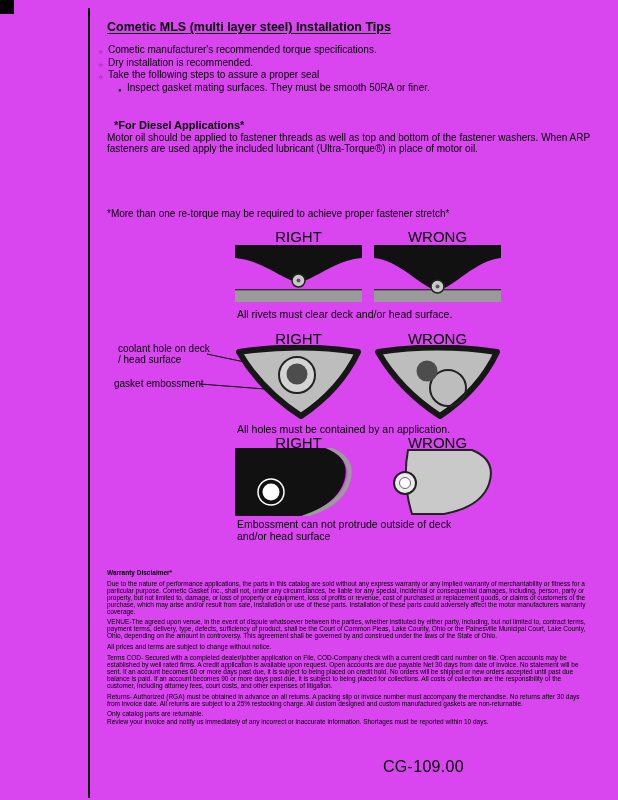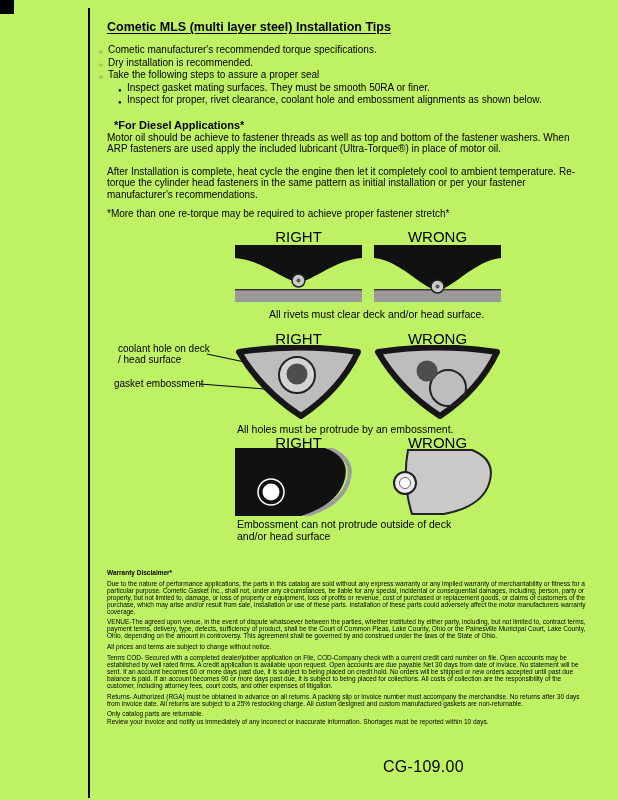--- a/index.html
+++ b/index.html
@@ -1,17 +1,17 @@
 <!DOCTYPE html>
 <html><head>
 <meta charset="utf-8">
 <style>
   html,body { margin:0; padding:0; background:#ffffff; }
   .page {
-    position:relative; width:618px; height:800px; background:#bef264;
+    position:relative; width:618px; height:800px; background:#d946ef;
     font-family:"Liberation Sans", sans-serif; color:#000; overflow:hidden;
   }
   .corner-mark { position:absolute; left:0; top:0; width:14px; height:14px; background:#000; }
   .left-rule { position:absolute; left:88px; top:8px; width:2px; height:790px; background:#000; }
 
   .title {
     position:absolute; left:107px; top:20px; margin:0;
     font-size:12.5px; font-weight:bold;
     text-decoration:underline; text-underline-offset:2px;
   }
@@ -51,26 +51,24 @@
   <div class="corner-mark"></div>
   <div class="left-rule"></div>
 
   <h1 class="title">Cometic MLS (multi layer steel) Installation Tips</h1>
 
   <div class="tips">
     <div class="tip-item"><span>Cometic manufacturer's recommended torque specifications.</span></div>
     <div class="tip-item"><span>Dry installation is recommended.</span></div>
     <div class="tip-item"><span>Take the following steps to assure a proper seal</span></div>
     <div class="tip-sub"><span>Inspect gasket mating surfaces.  They must be smooth 50RA or finer.</span></div>
-    <div class="tip-sub"><span>Inspect for proper, rivet clearance, coolant hole and embossment alignments as shown below.</span></div>
   </div>
 
   <h2 class="diesel-heading">*For Diesel Applications*</h2>
-  <p class="para para-1">Motor oil should be achieve to fastener threads as well as top and bottom of the fastener washers. When ARP fasteners are used apply the included lubricant (Ultra-Torque®) in place of motor oil.</p>
-  <p class="para para-2">After Installation is complete, heat cycle the engine then let it completely cool to ambient temperature. Re-torque the cylinder head fasteners in the same pattern as initial installation or per your fastener manufacturer's recommendations.</p>
+  <p class="para para-1">Motor oil should be applied to fastener threads as well as top and bottom of the fastener washers. When ARP fasteners are used apply the included lubricant (Ultra-Torque®) in place of motor oil.</p>
   <p class="note">*More than one re-torque may be required to achieve proper fastener stretch*</p>
 
   <div class="diag-label" style="left:235px; top:228px;">RIGHT</div>
   <div class="diag-label" style="left:374px; top:228px;">WRONG</div>
 
   <div class="tile" style="left:235px; top:245px; width:127px; height:57px;">
     <svg viewBox="0 0 127 57" xmlns="http://www.w3.org/2000/svg">
       <rect x="0" y="45" width="127" height="12" fill="#9a9a9a"></rect>
       <rect x="0" y="44" width="127" height="1.4" fill="#333"></rect>
       <path d="M0,0 H127 V13 C100,15 79,35 63.5,37.5 C48,35 27,15 0,13 Z" fill="#111"></path>
@@ -80,21 +78,21 @@
   </div>
   <div class="tile" style="left:374px; top:245px; width:127px; height:57px;">
     <svg viewBox="0 0 127 57" xmlns="http://www.w3.org/2000/svg">
       <rect x="0" y="45" width="127" height="12" fill="#9a9a9a"></rect>
       <rect x="0" y="44" width="127" height="1.4" fill="#333"></rect>
       <path d="M0,0 H127 V13 C100,16 81,42 63.5,45.5 C46,42 27,16 0,13 Z" fill="#111"></path>
       <circle cx="63.5" cy="41.5" r="6.5" fill="#c9c9c9" stroke="#222" stroke-width="1.5"></circle>
       <circle cx="63.5" cy="41.5" r="2" fill="#555"></circle>
     </svg>
   </div>
-  <div class="caption" style="left:237px; top:309px;margin-left:32px;">All rivets must clear deck and/or head surface.</div>
+  <div class="caption" style="left:237px; top:309px;">All rivets must clear deck and/or head surface.</div>
 
   <div class="diag-label" style="left:235px; top:330px;">RIGHT</div>
   <div class="diag-label" style="left:374px; top:330px;">WRONG</div>
 
   <div class="pointer-label" style="left:118px; top:343px; width:96px;">coolant hole on deck / head surface</div>
   <div class="pointer-label" style="left:114px; top:378px; width:96px;">gasket embossment</div>
 
   <svg class="pointer-lines" viewBox="0 0 200 70" xmlns="http://www.w3.org/2000/svg">
     <line x1="97" y1="14" x2="186" y2="33" stroke="#000" stroke-width="1"></line>
     <line x1="90" y1="44" x2="168" y2="50" stroke="#000" stroke-width="1"></line>
@@ -107,21 +105,21 @@
       <circle cx="62" cy="29" r="10.5" fill="#4d4d4d"></circle>
     </svg>
   </div>
   <div class="tile" style="left:374px; top:345px; width:127px; height:75px;">
     <svg viewBox="0 0 127 75" xmlns="http://www.w3.org/2000/svg">
       <path d="M4,7 Q63.5,-2 123,7 Q105,45 66,71 Q26,45 4,7 Z" fill="#bdbdbd" stroke="#161616" stroke-width="6" stroke-linejoin="round"></path>
       <circle cx="74" cy="43" r="18" fill="none" stroke="#222" stroke-width="2"></circle>
       <circle cx="53" cy="26" r="10.5" fill="#4d4d4d"></circle>
     </svg>
   </div>
-  <div class="caption" style="left:237px; top:424px;">All holes must be protrude by an embossment.</div>
+  <div class="caption" style="left:237px; top:424px;">All holes must be contained by an application.</div>
 
   <div class="diag-label" style="left:235px; top:434px;">RIGHT</div>
   <div class="diag-label" style="left:374px; top:434px;">WRONG</div>
 
   <div class="tile" style="left:235px; top:448px; width:127px; height:68px;">
     <svg viewBox="0 0 127 68" xmlns="http://www.w3.org/2000/svg">
       <path d="M92,0 Q121,10 113,34 Q105,58 68,68" fill="none" stroke="#9c9c9c" stroke-width="4"></path>
       <path d="M0,0 H90 Q117,10 109,34 Q101,57 66,68 H0 Z" fill="#111"></path>
       <circle cx="36" cy="44" r="8.5" fill="#fff"></circle>
       <circle cx="36" cy="44" r="13" fill="none" stroke="#fff" stroke-width="1.5"></circle>

